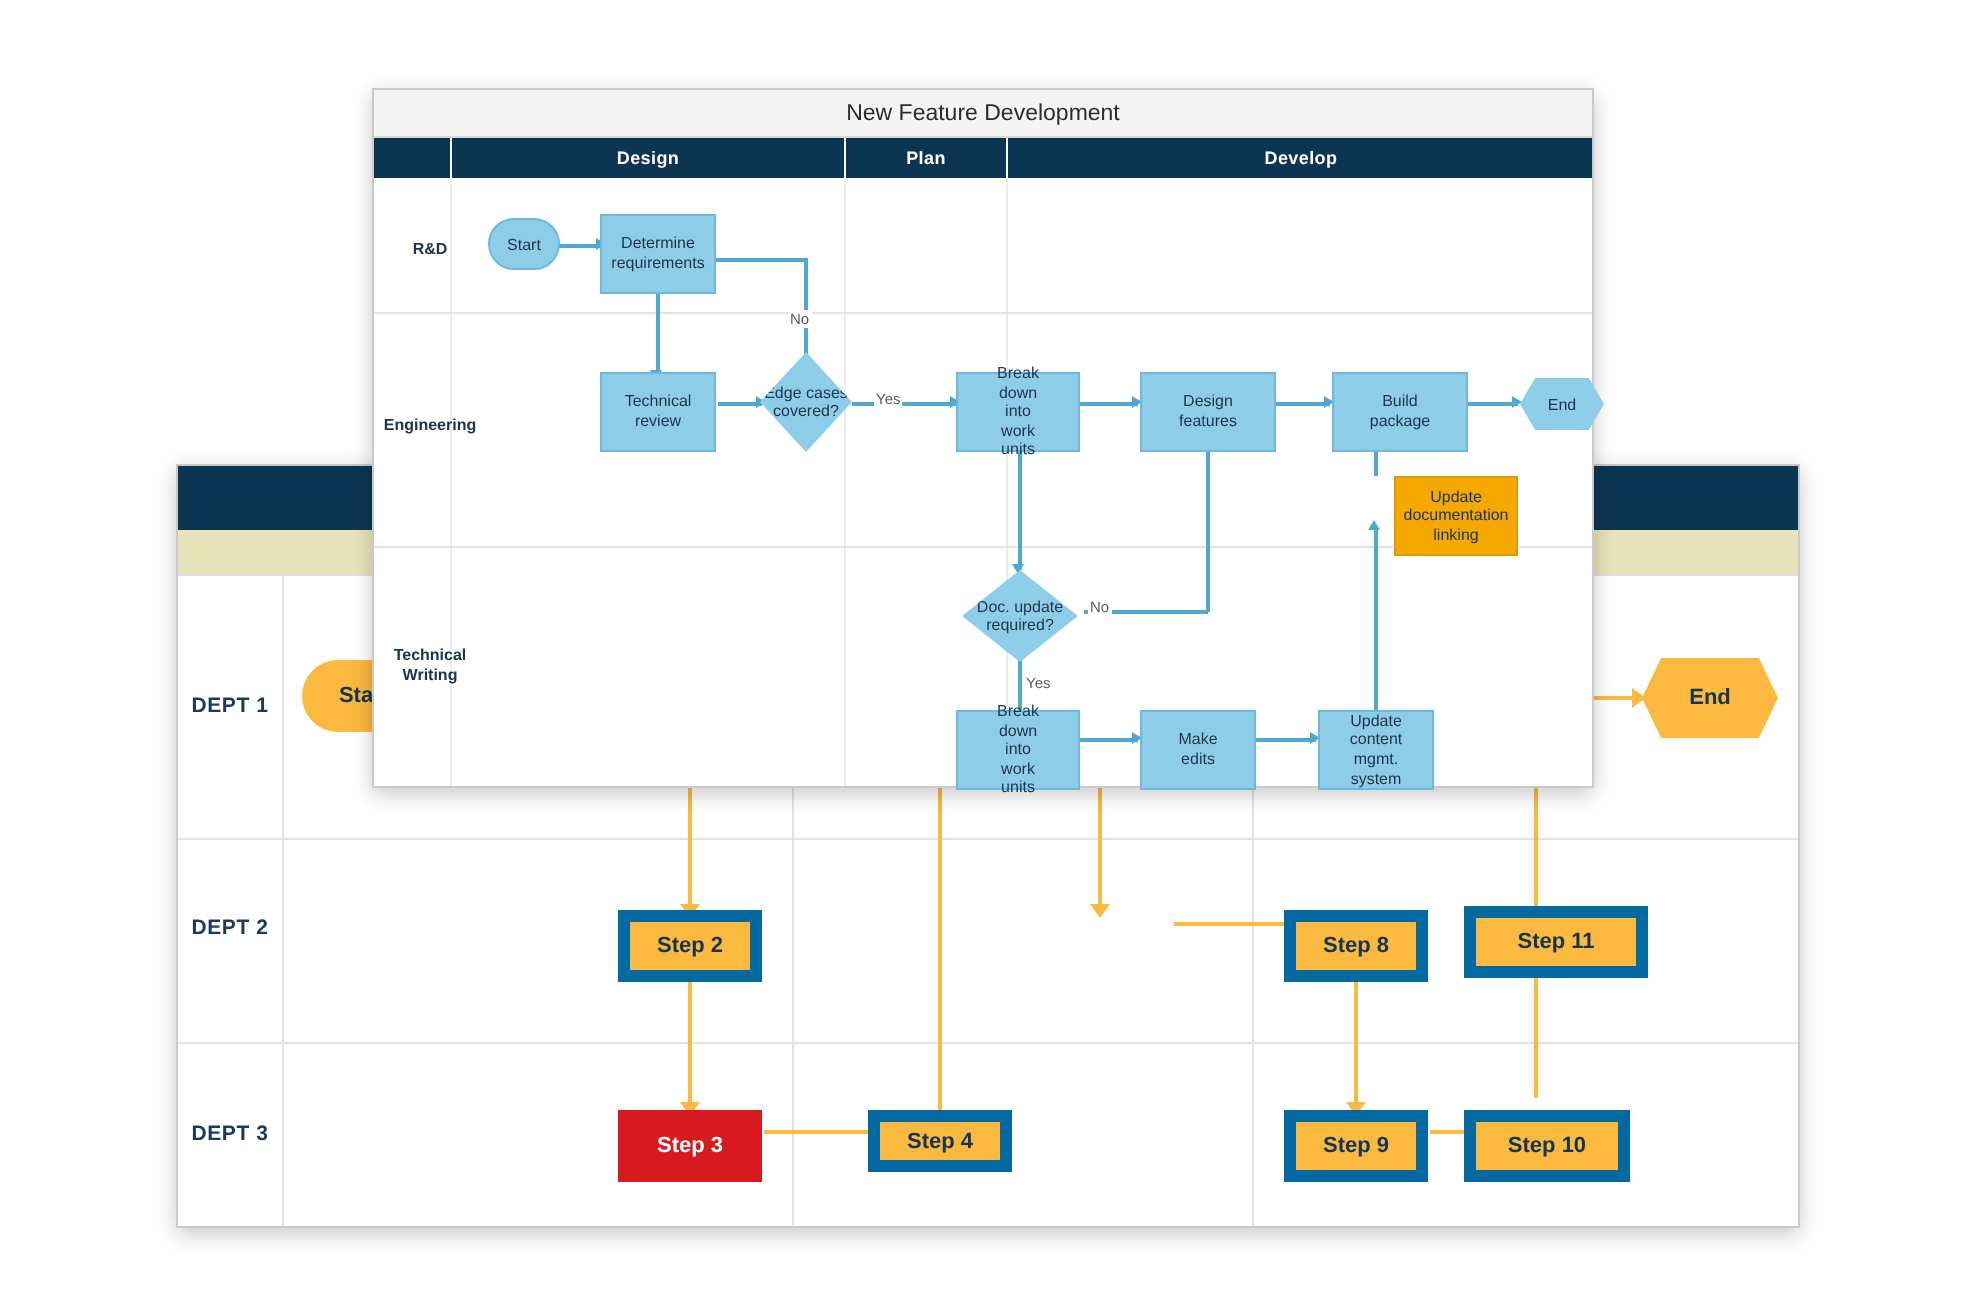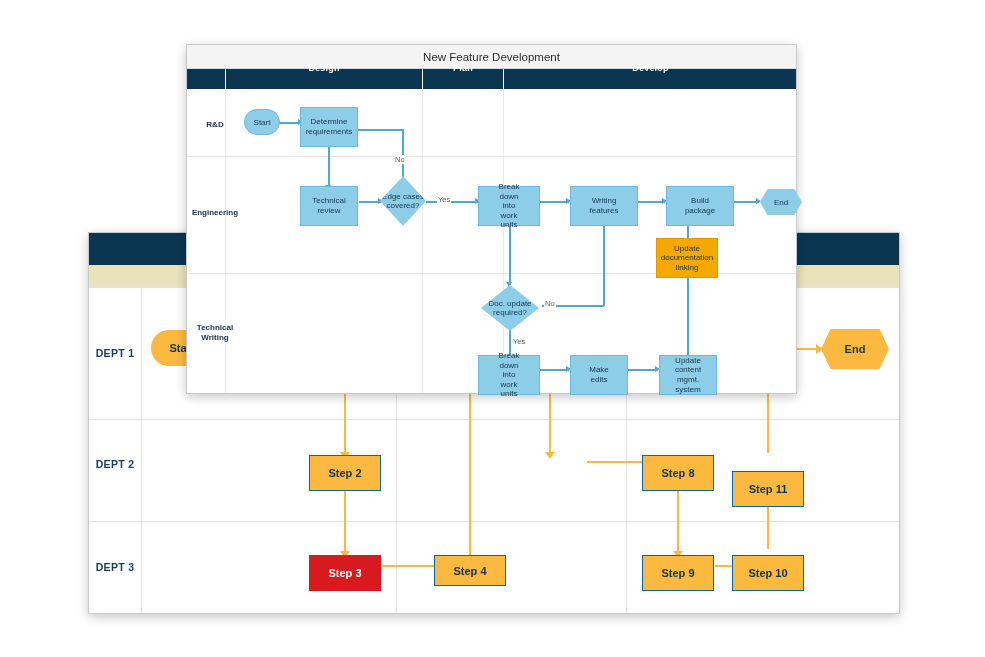--- a/index.html
+++ b/index.html
@@ -17,53 +17,53 @@
 
   
   #bg-panel{left:88px;top:232px;width:812px;height:382px;}
   #bg-hdr-bar{position:absolute;left:0;top:0;width:100%;height:32px;background:#0c3552;}
   #bg-subbar{position:absolute;left:0;top:32px;width:100%;height:22px;background:#e9e3bb;}
   .bg-lane{position:absolute;left:0;width:100%;border-top:1px solid #e2e2e2;box-sizing:border-box;}
   .bg-lane-label{position:absolute;left:0;width:52px;text-align:center;
     font-size:10.5px;font-weight:bold;color:#1b3a5c;letter-spacing:.3px;}
   .bg-col{position:absolute;top:54px;bottom:0;width:1px;background:#e2e2e2;}
 
-  .bg-box{position:absolute;background:#fbb93f;border:1px solid #0369a1;
+  .bg-box{position:absolute;background:#fbb93f;border:6px solid #0369a1;
     display:flex;align-items:center;justify-content:center;
     font-size:11px;font-weight:bold;color:#16334f;box-sizing:border-box;}
   .bg-box.red{background:#d71920;border-color:#d71920;color:#ffffff;}
   .bg-hex{position:absolute;background:#fbb93f;color:#16334f;font-size:11px;font-weight:bold;
     display:flex;align-items:center;justify-content:center;
     clip-path:polygon(14% 0,86% 0,100% 50%,86% 100%,14% 100%,0 50%);}
   .bg-pill{position:absolute;background:#fbb93f;color:#16334f;font-size:11px;font-weight:bold;
     display:flex;align-items:center;justify-content:center;border-radius:999px;}
   .bg-conn{position:absolute;background:#fbb93f;}
   .bg-arrow{position:absolute;width:0;height:0;}
   .bg-arrow.down{border-left:5px solid transparent;border-right:5px solid transparent;border-top:7px solid #fbb93f;}
   .bg-arrow.up{border-left:5px solid transparent;border-right:5px solid transparent;border-bottom:7px solid #fbb93f;}
   .bg-arrow.right{border-top:5px solid transparent;border-bottom:5px solid transparent;border-left:7px solid #fbb93f;}
 
   
   #fg-panel{left:186px;top:44px;width:611px;height:350px;}
   #fg-title{position:absolute;left:0;top:0;width:100%;height:24px;
     display:flex;align-items:center;justify-content:center;
     font-size:11.5px;color:#2b2b2b;background:#f4f4f4;border-bottom:1px solid #d9d9d9;box-sizing:border-box;}
   #fg-hdrbar{position:absolute;left:0;top:24px;width:100%;height:20px;background:#0c3552;}
-  .fg-hdr-cell{position:absolute;top:13px;height:20px;display:flex;align-items:center;justify-content:center;
+  .fg-hdr-cell{position:absolute;top:24px;height:20px;display:flex;align-items:center;justify-content:center;
     font-size:9px;font-weight:bold;color:#ffffff;letter-spacing:.2px;}
   .fg-hdr-div{position:absolute;top:24px;height:20px;width:1px;background:#ffffff;}
   .fg-lane-line{position:absolute;left:0;width:100%;height:1px;background:#e3e3e3;}
   .fg-col{position:absolute;top:44px;bottom:0;width:1px;background:#ececec;}
   .fg-lane-label{position:absolute;left:0;width:56px;text-align:center;
     font-size:8px;font-weight:bold;color:#20344a;line-height:1.25;}
 
   .fg-box{position:absolute;background:#8ecde8;border:1px solid #6bb9dd;
     display:flex;align-items:center;justify-content:center;text-align:center;
     font-size:8px;color:#19344b;line-height:1.2;box-sizing:border-box;padding:19px;}
-  .fg-box.orange{background:#f5a800;border-color:#e09a00;}
+  .fg-box.orange{background:#f5a800;border-color:#e09a00;margin-left:41px;}
   .fg-pill{position:absolute;background:#8ecde8;border:1px solid #6bb9dd;border-radius:999px;
     display:flex;align-items:center;justify-content:center;font-size:8px;color:#19344b;box-sizing:border-box;}
   .fg-hex{position:absolute;background:#8ecde8;font-size:8px;color:#19344b;
     display:flex;align-items:center;justify-content:center;
     clip-path:polygon(18% 0,82% 0,100% 50%,82% 100%,18% 100%,0 50%);}
   .fg-dia{position:absolute;background:#8ecde8;
     display:flex;align-items:center;justify-content:center;text-align:center;
     font-size:8px;color:#19344b;line-height:1.15;
     clip-path:polygon(50% 0,100% 50%,50% 100%,0 50%);}
   .fg-conn{position:absolute;background:#4fa9ce;}
@@ -133,23 +133,23 @@
 
     <div class="bg-box red" style="left:220px;top:322px;width:72px;height:36px;">Step 3</div>
 
     <div class="bg-box" style="left:345px;top:322px;width:72px;height:31px;">Step 4</div>
 
 
     <div class="bg-box" style="left:553px;top:222px;width:72px;height:36px;">Step 8</div>
 
     <div class="bg-box" style="left:553px;top:322px;width:72px;height:36px;">Step 9</div>
 
-    <div class="bg-box" style="left:643px;top:322px;width:72px;height:36px;">Step 10</div>
-
-    <div class="bg-box" style="left:643px;top:238px;width:72px;height:36px;">Step 11</div>
+    <div class="bg-box" style="left:643px;top:322px;width:83px;height:36px;">Step 10</div>
+
+    <div class="bg-box" style="left:643px;top:220px;width:92px;height:36px;">Step 11</div>
 
     <div class="bg-hex" style="left:732px;top:96px;width:68px;height:40px;">End</div>
   </div>
 
   <div class="panel" id="fg-panel">
 
     <div id="fg-title">New Feature Development</div>
     <div id="fg-hdrbar"></div>
 
     <div class="fg-hdr-div" style="left:38px;"></div>
@@ -225,21 +225,21 @@
     <div class="fg-pill" style="left:57px;top:64px;width:36px;height:26px;">Start</div>
 
     <div class="fg-box" style="left:113px;top:62px;width:58px;height:30px;">Determine requirements</div>
 
     <div class="fg-box" style="left:113px;top:141px;width:58px;height:30px;">Technical review</div>
 
     <div class="fg-dia" style="left:193px;top:131px;width:46px;height:50px;">Edge cases covered?</div>
 
     <div class="fg-box" style="left:291px;top:141px;width:62px;height:31px;">Break down into work units</div>
 
-    <div class="fg-box" style="left:383px;top:141px;width:68px;height:31px;">Writing features</div>
+    <div class="fg-box" style="left:383px;top:141px;width:68px;height:31px;">Design features</div>
 
     <div class="fg-box" style="left:479px;top:141px;width:68px;height:31px;">Build package</div>
 
     <div class="fg-hex" style="left:573px;top:144px;width:42px;height:26px;">End</div>
 
     <div class="fg-box orange" style="left:469px;top:193px;width:62px;height:32px;">Update documentation linking</div>
 
     <div class="fg-dia" style="left:294px;top:240px;width:58px;height:46px;">Doc. update required?</div>
 
     <div class="fg-box" style="left:291px;top:310px;width:62px;height:30px;">Break down into work units</div>

